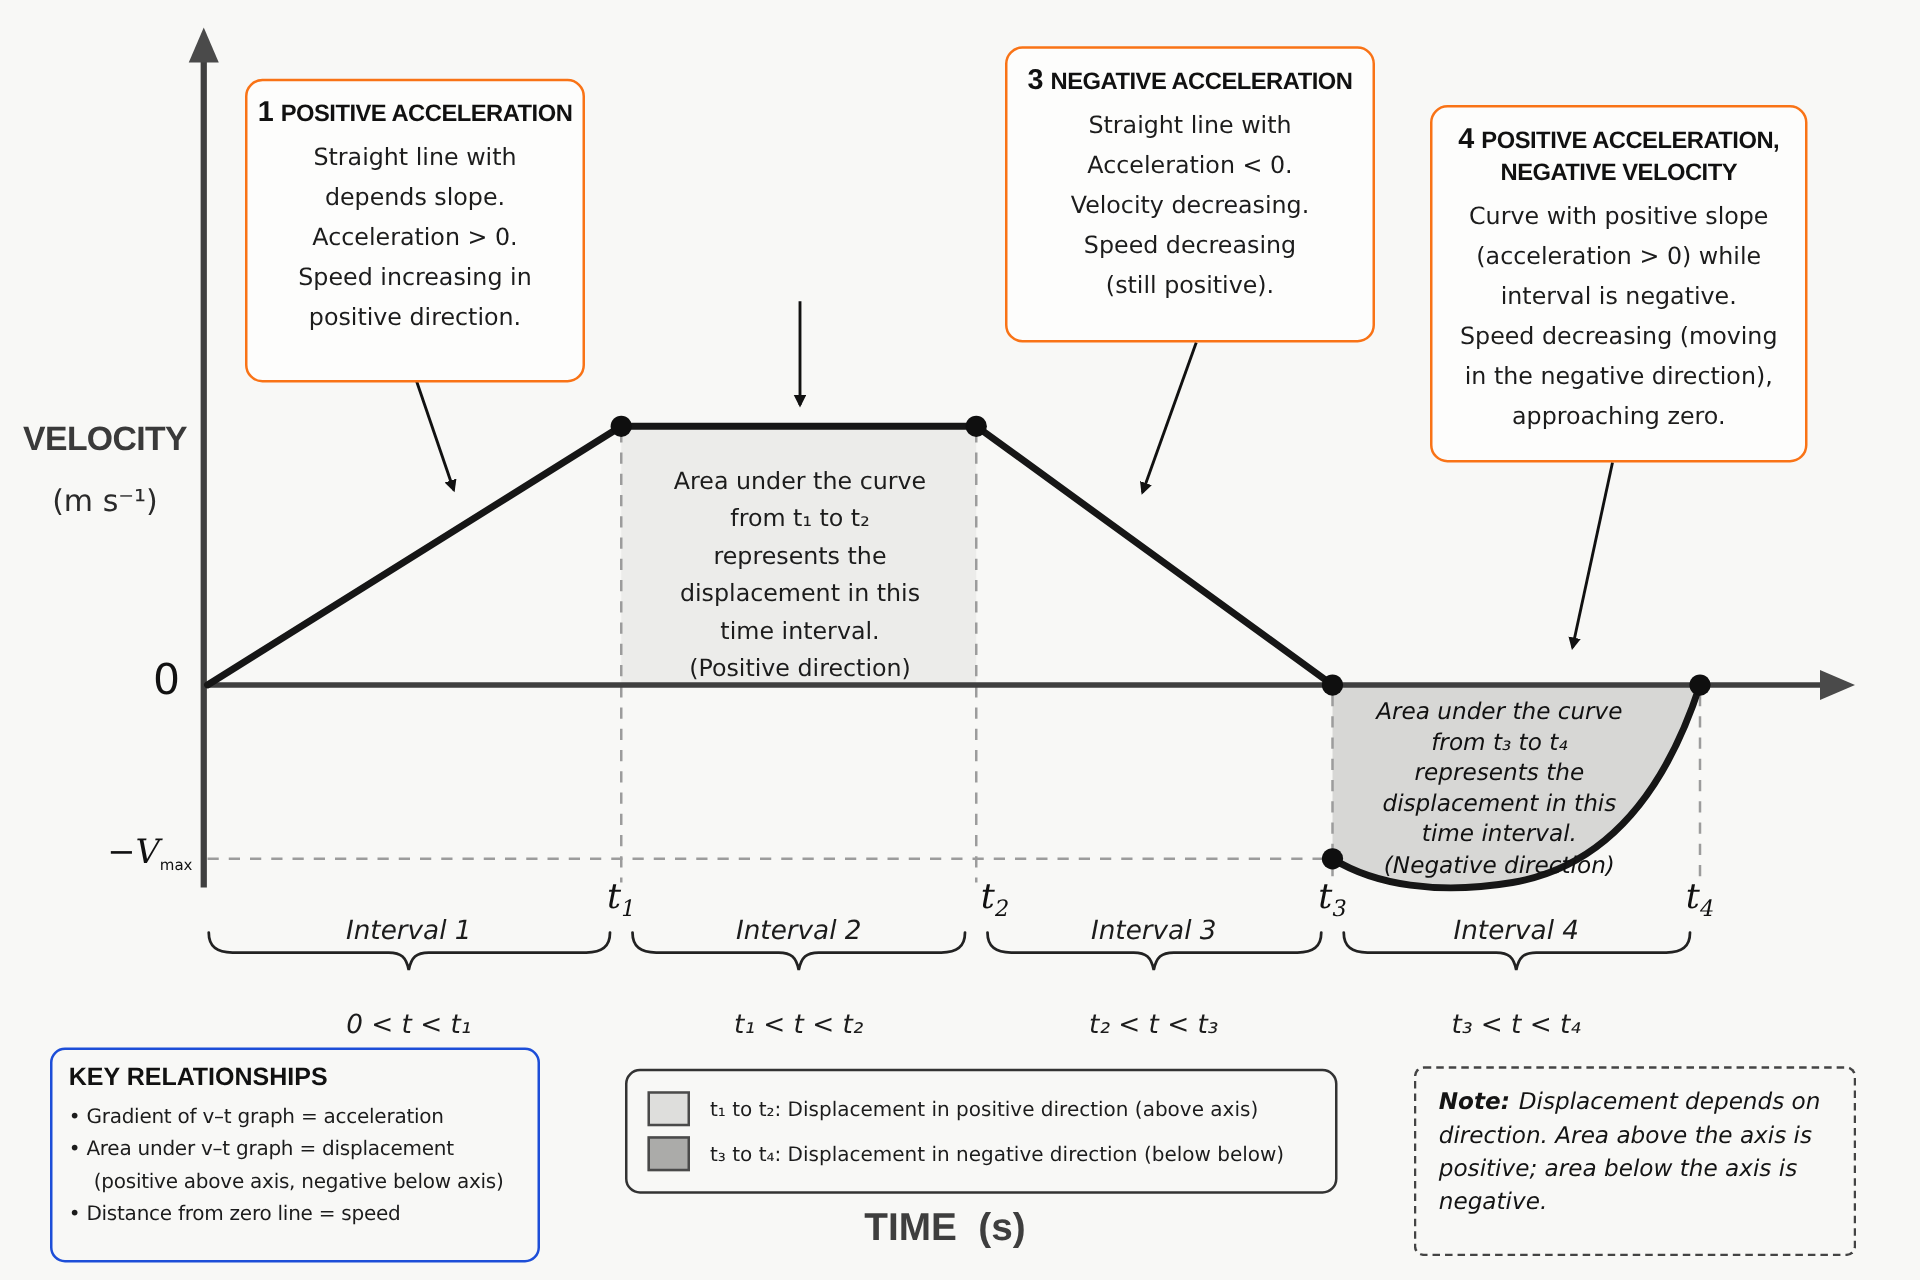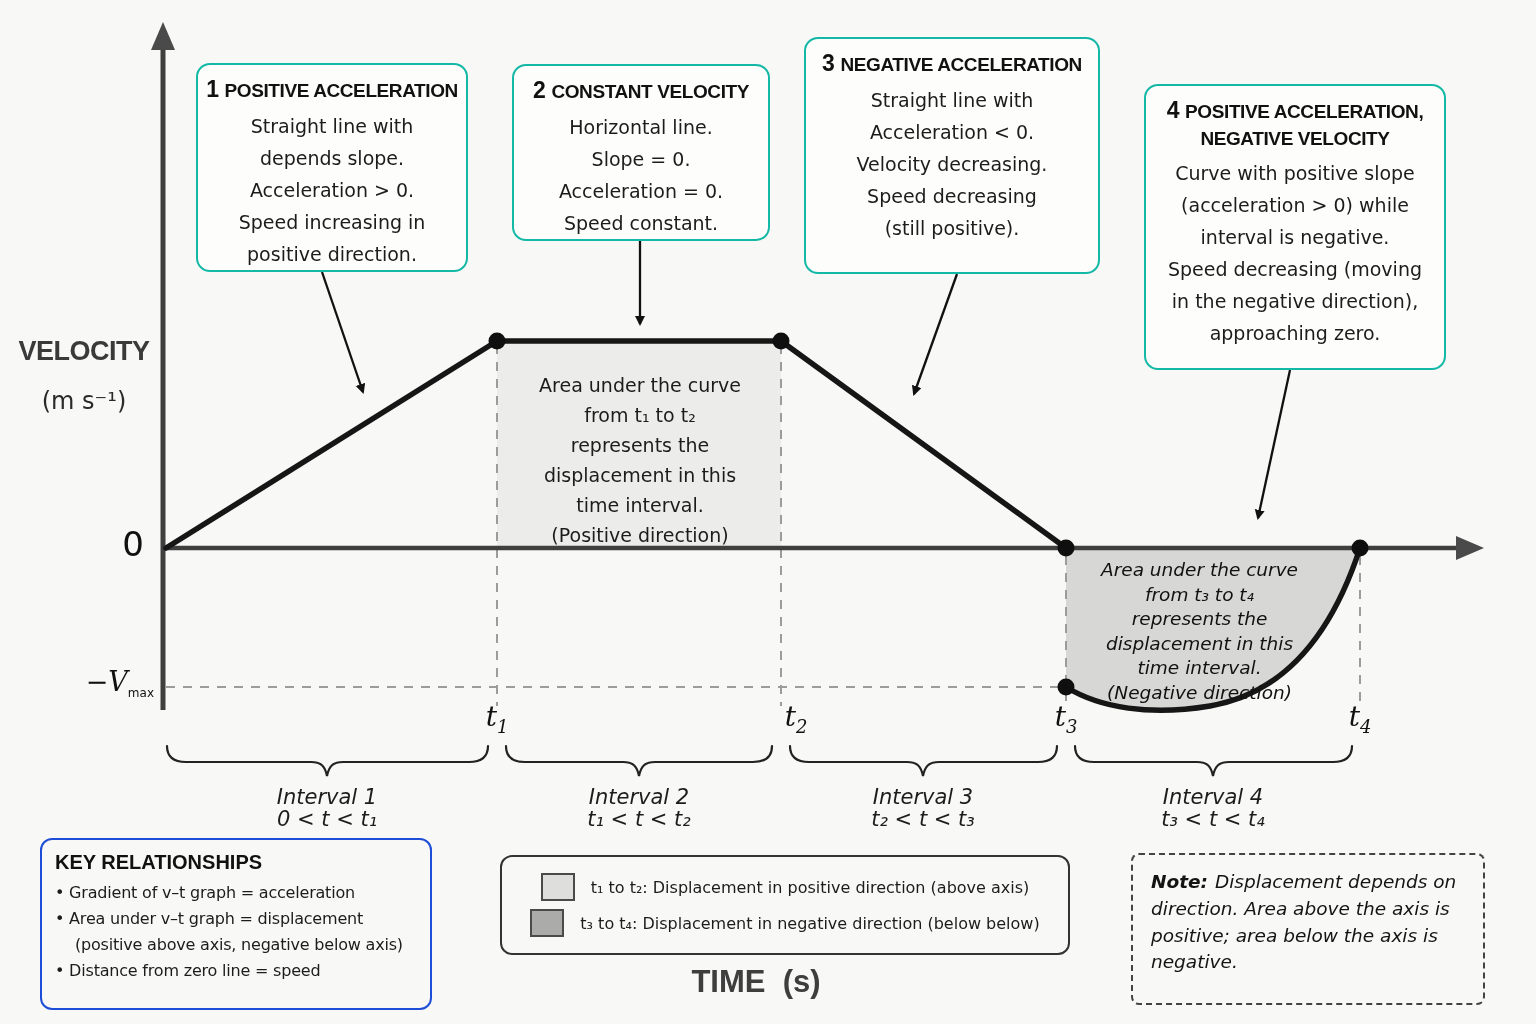--- a/index.html
+++ b/index.html
@@ -3,21 +3,21 @@
 <meta charset="utf-8">
 <style>
   html,body{margin:0;padding:0;}
   #stage{position:relative;width:1536px;height:1024px;overflow:hidden;
          font-family:"DejaVu Sans",sans-serif;color:#1c1c1c;background:#F8F8F6;}
   #stage svg{position:absolute;left:0;top:0;}
 
   .abs{position:absolute;box-sizing:border-box;}
 
   
-  .callout{position:absolute;box-sizing:border-box;background:#FDFDFC;border:2px solid #14b8a6;
+  .callout{position:absolute;box-sizing:border-box;background:#FDFDFC;border:2px solid #f97316;
            border-radius:14px;text-align:center;padding:9px 8px;}
   .co-title{font-family:"Liberation Sans",sans-serif;font-weight:700;font-size:19px;
             letter-spacing:-0.4px;color:#111;line-height:1.35;margin-bottom:5px;}
   .co-num{font-size:23px;margin-right:6px;}
   .co-line{font-size:19px;line-height:32px;white-space:nowrap;}
 
   
   .v-label{left:14px;top:336px;width:140px;text-align:center;}
   .v-label .l1{font-family:"Liberation Sans",sans-serif;font-weight:700;font-size:27px;color:#3A3A3A;letter-spacing:-0.5px;}
   .v-label .l2{font-size:24px;color:#2a2a2a;white-space:pre;margin-top:20px;}
@@ -29,32 +29,32 @@
         font-family:"DejaVu Serif",serif;font-size:28px;color:#111;}
   .tick sub{font-size:18px;}
   .time-title{left:600px;top:964px;width:312px;text-align:center;white-space:pre;
         font-family:"Liberation Sans",sans-serif;font-weight:700;font-size:31px;color:#3E3E3E;}
 
   
   .area-pos{left:505px;top:370px;width:270px;text-align:center;font-size:19px;line-height:30px;}
   .area-neg{left:1052px;top:558px;width:295px;text-align:center;font-style:italic;font-size:18.5px;line-height:24.5px;color:#111;}
 
   
-  .int-name{position:absolute;top:785px;width:220px;text-align:center;font-style:italic;font-size:21px;}
+  .int-name{position:absolute;top:732px;width:220px;text-align:center;font-style:italic;font-size:21px;}
   .int-range{position:absolute;top:807px;width:220px;text-align:center;font-style:italic;font-size:21px;}
 
   
   .key-box{left:40px;top:838px;width:392px;height:172px;border:2px solid #1d4ed8;border-radius:12px;padding:11px 13px;}
   .key-title{font-family:"Liberation Sans",sans-serif;font-weight:700;font-size:20px;color:#111;margin-bottom:6px;}
   .key-line{font-size:16px;letter-spacing:-0.2px;line-height:1.62;white-space:nowrap;}
   .key-line.indent{padding-left:20px;}
 
   
   .legend-box{left:500px;top:855px;width:570px;height:100px;border:2px solid #333;border-radius:12px;
-              padding:12px 16px;display:flex;flex-direction:column;justify-content:space-around;align-items:center;}
+              padding:12px 16px;display:flex;flex-direction:column;justify-content:space-around;}
   .legend-row{display:flex;align-items:center;gap:16px;}
   .swatch{width:30px;height:24px;border:2px solid #4a4a4a;flex:0 0 auto;}
   .legend-label{font-size:16px;white-space:nowrap;}
 
   
   .note-box{left:1131px;top:853px;width:354px;height:152px;border:2px dashed #444;border-radius:8px;
             padding:14px 18px;font-style:italic;font-size:18.5px;line-height:1.45;color:#141414;}
   .note-label{font-weight:700;margin-right:7px;}
 </style>
 </head>
@@ -116,36 +116,29 @@
   <div class="abs zero">0</div>
   <div class="abs negv"><span>−V</span><sub>max</sub></div>
 
   <div class="tick" style="left:465px"><span>t</span><sub>1</sub></div>
   <div class="tick" style="left:764px"><span>t</span><sub>2</sub></div>
   <div class="tick" style="left:1034px"><span>t</span><sub>3</sub></div>
   <div class="tick" style="left:1328px"><span>t</span><sub>4</sub></div>
 
   <div class="abs time-title">TIME  (s)</div>
 
-  <div class="callout" style="left:196px;top:63px;width:272px;height:209px;">
+  <div class="callout" style="left:196px;top:63px;width:272px;height:243px;">
     <div class="co-title"><span class="co-num">1</span><span>POSITIVE ACCELERATION</span></div>
     <div class="co-line">Straight line with</div>
     <div class="co-line">depends slope.</div>
     <div class="co-line">Acceleration &gt; 0.</div>
     <div class="co-line">Speed increasing in</div>
     <div class="co-line">positive direction.</div>
   </div>
 
-  <div class="callout" style="left:512px;top:64px;width:258px;height:177px;">
-    <div class="co-title"><span class="co-num">2</span><span>CONSTANT VELOCITY</span></div>
-    <div class="co-line">Horizontal line.</div>
-    <div class="co-line">Slope = 0.</div>
-    <div class="co-line">Acceleration = 0.</div>
-    <div class="co-line">Speed constant.</div>
-  </div>
 
   <div class="callout" style="left:804px;top:37px;width:296px;height:237px;">
     <div class="co-title"><span class="co-num">3</span><span>NEGATIVE ACCELERATION</span></div>
     <div class="co-line">Straight line with</div>
     <div class="co-line">Acceleration &lt; 0.</div>
     <div class="co-line">Velocity decreasing.</div>
     <div class="co-line">Speed decreasing</div>
     <div class="co-line">(still positive).</div>
   </div>
 

